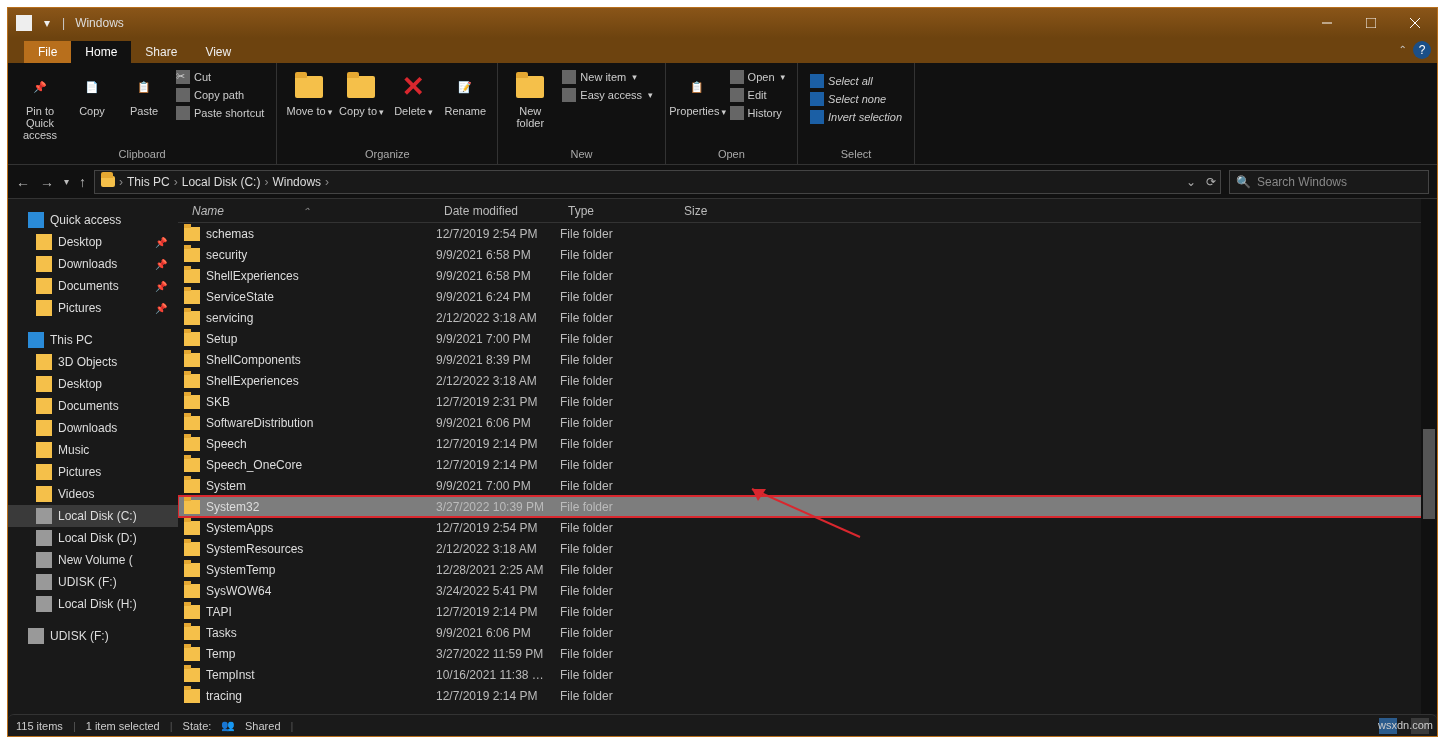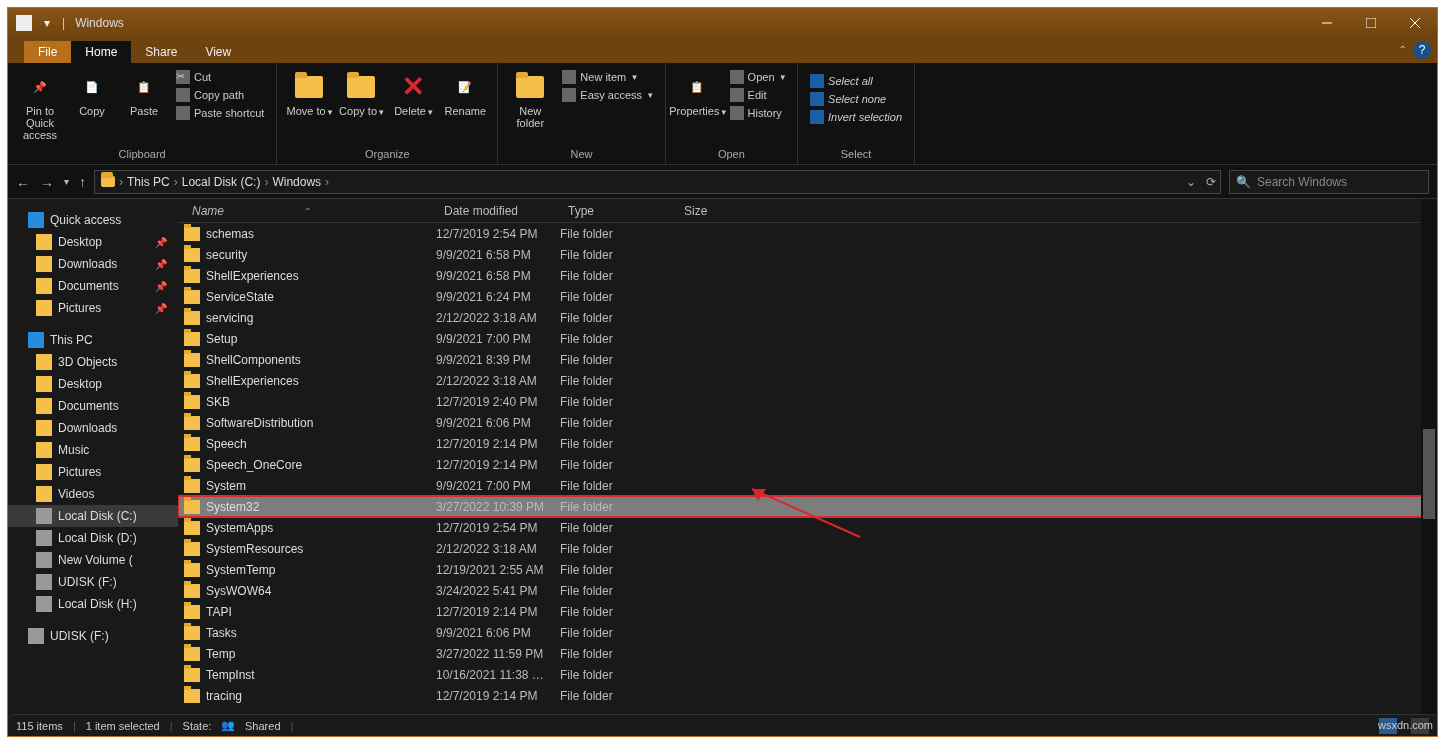--- a/index.html
+++ b/index.html
@@ -376,21 +376,21 @@
     </div>
           <div class="row ">
       <span class="cico"></span>
       <span class="cname">ShellExperiences</span>
       <span class="cdate">2/12/2022 3:18 AM</span>
       <span class="ctype">File folder</span>
     </div>
           <div class="row ">
       <span class="cico"></span>
       <span class="cname">SKB</span>
-      <span class="cdate">12/7/2019 2:40 PM</span>
+      <span class="cdate">12/7/2019 2:31 PM</span>
       <span class="ctype">File folder</span>
     </div>
           <div class="row ">
       <span class="cico"></span>
       <span class="cname">SoftwareDistribution</span>
       <span class="cdate">9/9/2021 6:06 PM</span>
       <span class="ctype">File folder</span>
     </div>
           <div class="row ">
       <span class="cico"></span>
@@ -424,21 +424,21 @@
     </div>
           <div class="row ">
       <span class="cico"></span>
       <span class="cname">SystemResources</span>
       <span class="cdate">2/12/2022 3:18 AM</span>
       <span class="ctype">File folder</span>
     </div>
           <div class="row ">
       <span class="cico"></span>
       <span class="cname">SystemTemp</span>
-      <span class="cdate">12/19/2021 2:55 AM</span>
+      <span class="cdate">12/28/2021 2:25 AM</span>
       <span class="ctype">File folder</span>
     </div>
           <div class="row ">
       <span class="cico"></span>
       <span class="cname">SysWOW64</span>
       <span class="cdate">3/24/2022 5:41 PM</span>
       <span class="ctype">File folder</span>
     </div>
           <div class="row ">
       <span class="cico"></span>

